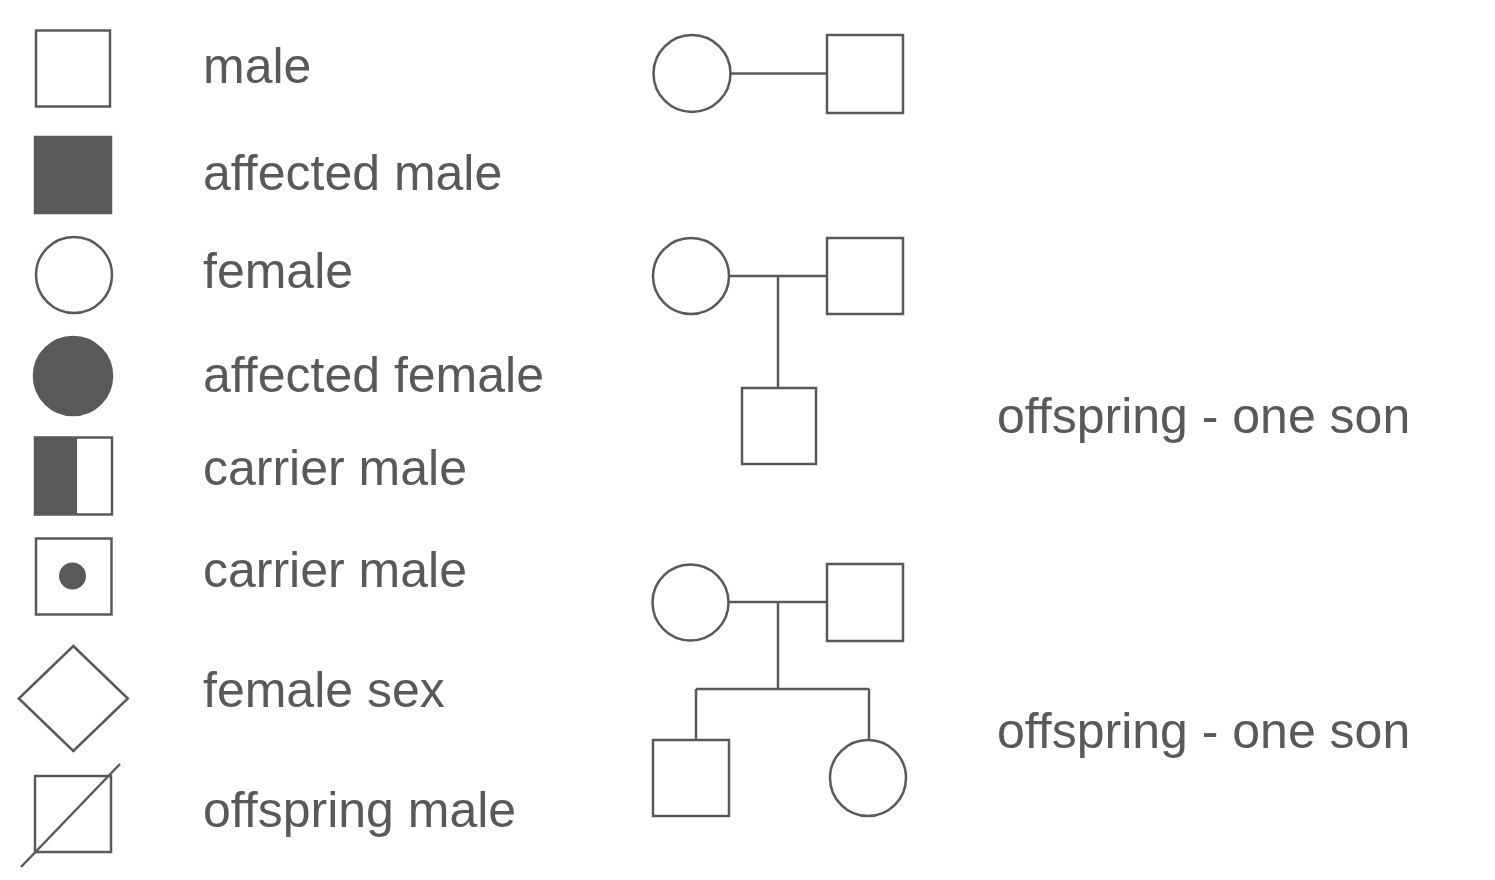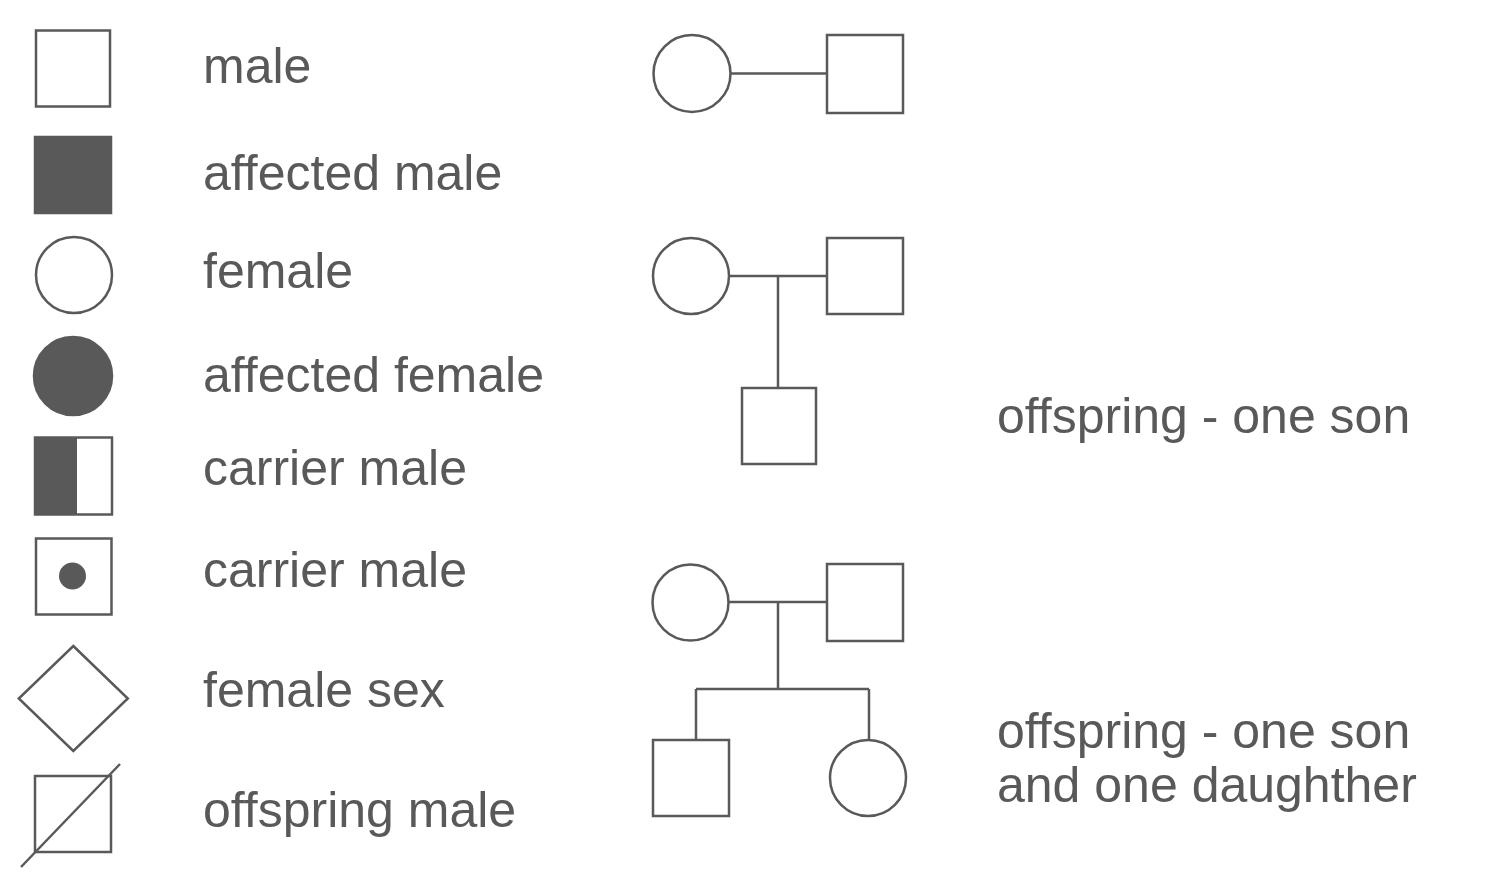--- a/index.html
+++ b/index.html
@@ -110,15 +110,14 @@
   <div class="lbl" style="left:203px; top:148px">affected male</div>
   <div class="lbl" style="left:203px; top:246px">female</div>
   <div class="lbl" style="left:203px; top:350px">affected female</div>
   <div class="lbl" style="left:203px; top:443px">carrier male</div>
   <div class="lbl" style="left:203px; top:545px">carrier male</div>
   <div class="lbl" style="left:203px; top:665px">female sex</div>
   <div class="lbl" style="left:203px; top:785px">offspring male</div>
 
   <div class="lbl" style="left:997px; top:391px">offspring - one son</div>
   <div class="lbl" style="left:997px; top:706px">offspring - one son</div>
-  <div class="lbl" style="left:997px; top:760px">and one daughther</div>
 
 </div>
 
 </body></html>

